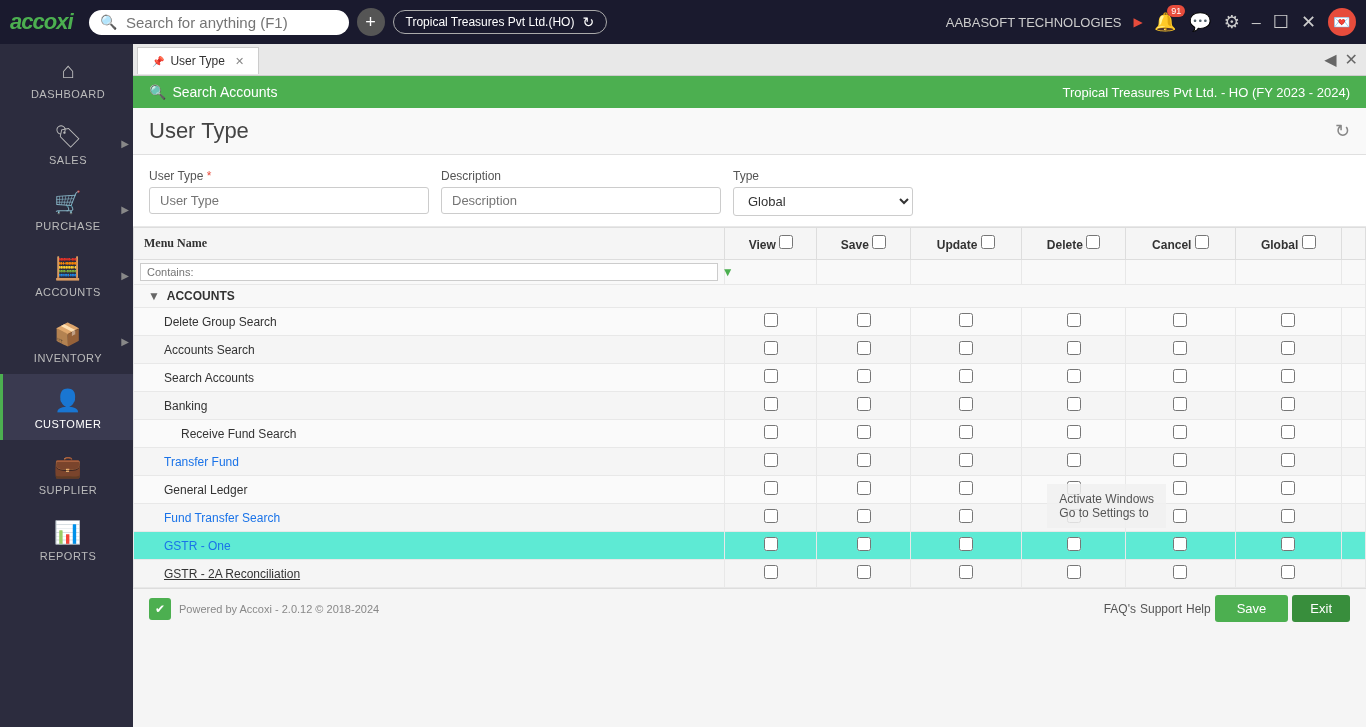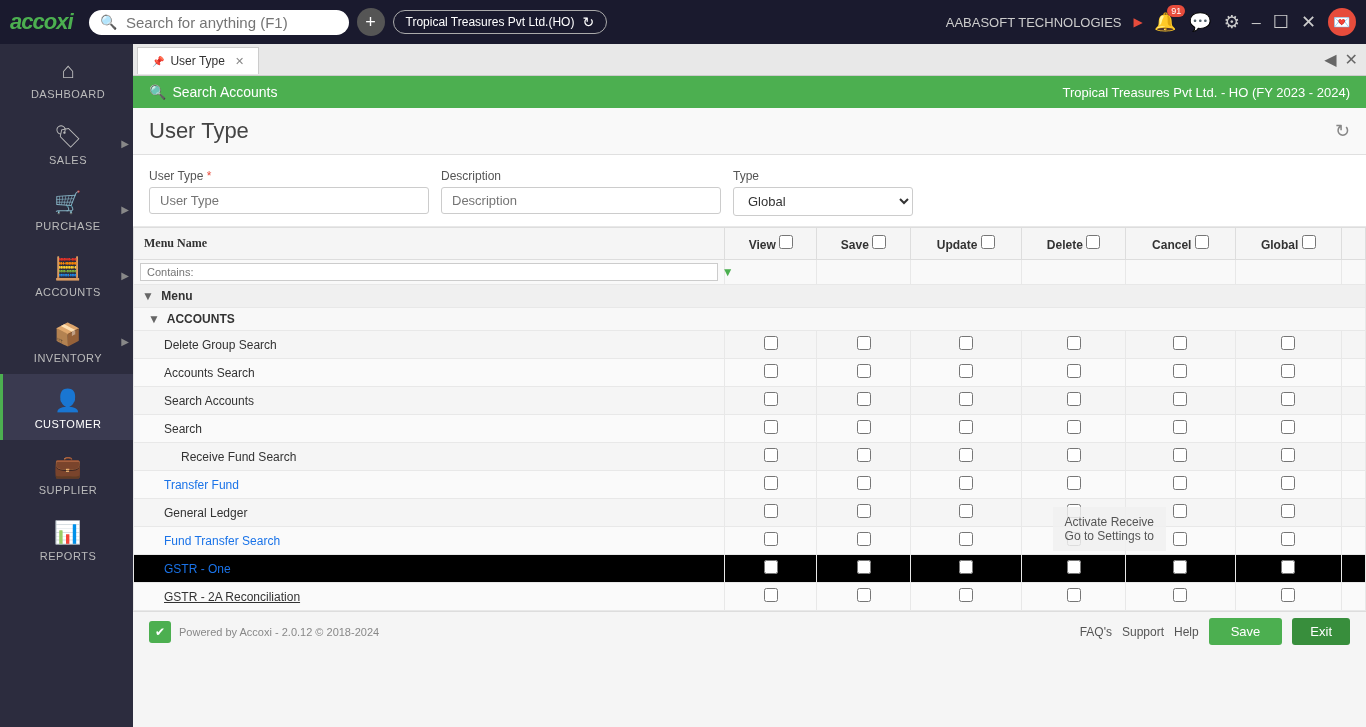--- a/index.html
+++ b/index.html
@@ -91,21 +91,21 @@
     
     .table-container { overflow: auto; position: relative; }
     .perm-table { width: 100%; border-collapse: collapse; font-size: 12px; }
     .perm-table th {
       background: #f5f5f5; border: 1px solid #ddd; padding: 7px 10px; text-align: left; font-weight: 600; color: #333; white-space: nowrap;
     }
     .perm-table th.center { text-align: center; }
     .perm-table td { border: 1px solid #e8e8e8; padding: 5px 10px; color: #333; white-space: nowrap; }
     .perm-table td.center { text-align: center; }
     .perm-table tr:nth-child(even) { background: #fafafa; }
-    .perm-table tr.highlighted { background: #000000; }
+    .perm-table tr.highlighted { background: #5eead4; }
     .perm-table tr.section-header td { background: #f0f0f0; font-weight: bold; padding: 4px 8px; }
     .perm-table tr.subsection-header td { background: #f8f8f8; font-weight: bold; padding: 4px 14px; }
     .collapse-icon { cursor: pointer; margin-right: 4px; color: #666; }
     .link-text { color: #1a73e8; cursor: pointer; }
 
     
     .perm-table .header-row th { vertical-align: middle; }
     .cb { width: 14px; height: 14px; cursor: pointer; }
 
     
@@ -116,21 +116,21 @@
     
     .perm-table-wrap { max-height: calc(727px - 44px - 32px - 38px - 80px - 50px - 32px); overflow-y: auto; overflow-x: auto; }
 
     
     .footer {
       background: #f5f5f5; border-top: 1px solid #ddd; padding: 6px 16px; display: flex; align-items: center; justify-content: space-between; min-height: 34px;
     }
     .footer-logo { display: flex; align-items: center; gap: 8px; }
     .footer-logo .f-icon { width: 22px; height: 22px; background: #4caf50; border-radius: 3px; display: flex; align-items: center; justify-content: center; color: white; font-size: 12px; }
     .footer-text { font-size: 11px; color: #888; }
-    .footer-actions { display: flex; align-items: center; gap: 10px; }
+    .footer-actions { display: flex; align-items: center; gap: 4px; }
     .footer-link { font-size: 12px; color: #555; cursor: pointer; }
     .btn-save {
       background: #4caf50; color: white; border: none; padding: 6px 22px; border-radius: 3px; font-size: 13px; cursor: pointer; font-weight: 500;
     }
     .btn-exit {
       background: #388e3c; color: white; border: none; padding: 6px 18px; border-radius: 3px; font-size: 13px; cursor: pointer; font-weight: 500;
     }
 
     
     .windows-overlay {
@@ -301,26 +301,20 @@
             <td></td>
             <td></td>
             <td></td>
             <td></td>
             <td></td>
             <td></td>
           </tr>
         </thead>
         <tbody>
 
-          <tr class="section-header">
-            <td colspan="8">
-              <span class="collapse-icon">▼</span>
-              Menu
-            </td>
-          </tr>
 
           <tr class="subsection-header">
             <td colspan="8">
               <span class="collapse-icon">▼</span>
               ACCOUNTS
             </td>
           </tr>
 
           <tr class="table-row">
             <td style="padding-left:30px;">Delete Group Search</td>
@@ -346,21 +340,21 @@
             <td style="padding-left:30px;">Search Accounts</td>
             <td class="center"><input type="checkbox" class="cb" style=""></td>
             <td class="center"><input type="checkbox" class="cb" style=""></td>
             <td class="center"><input type="checkbox" class="cb" style=""></td>
             <td class="center"><input type="checkbox" class="cb" style=""></td>
             <td class="center"><input type="checkbox" class="cb" style=""></td>
             <td class="center"><input type="checkbox" class="cb" style=""></td>
             <td></td>
           </tr>
           <tr class="table-row">
-            <td style="padding-left:30px;">Search</td>
+            <td style="padding-left:30px;">Banking</td>
             <td class="center"><input type="checkbox" class="cb" style=""></td>
             <td class="center"><input type="checkbox" class="cb" style=""></td>
             <td class="center"><input type="checkbox" class="cb" style=""></td>
             <td class="center"><input type="checkbox" class="cb" style=""></td>
             <td class="center"><input type="checkbox" class="cb" style=""></td>
             <td class="center"><input type="checkbox" class="cb" style=""></td>
             <td></td>
           </tr>
           <tr class="table-row">
             <td style="padding-left:47px;">Receive Fund Search</td>
@@ -419,21 +413,21 @@
             <td class="center"><input type="checkbox" class="cb" style=""></td>
             <td class="center"><input type="checkbox" class="cb" style=""></td>
             <td class="center"><input type="checkbox" class="cb" style=""></td>
             <td class="center"><input type="checkbox" class="cb" style=""></td>
             <td></td>
           </tr>
         </tbody>
       </table>
 
       <div class="windows-overlay">
-        <div>Activate Receive</div>
+        <div>Activate Windows</div>
         <div>Go to Settings to</div>
       </div>
     </div>
 
     <div class="footer">
       <div class="footer-logo">
         <div class="f-icon">✔</div>
         <span class="footer-text">Powered by Accoxi - 2.0.12 © 2018-2024</span>
       </div>
       <div class="footer-actions">

